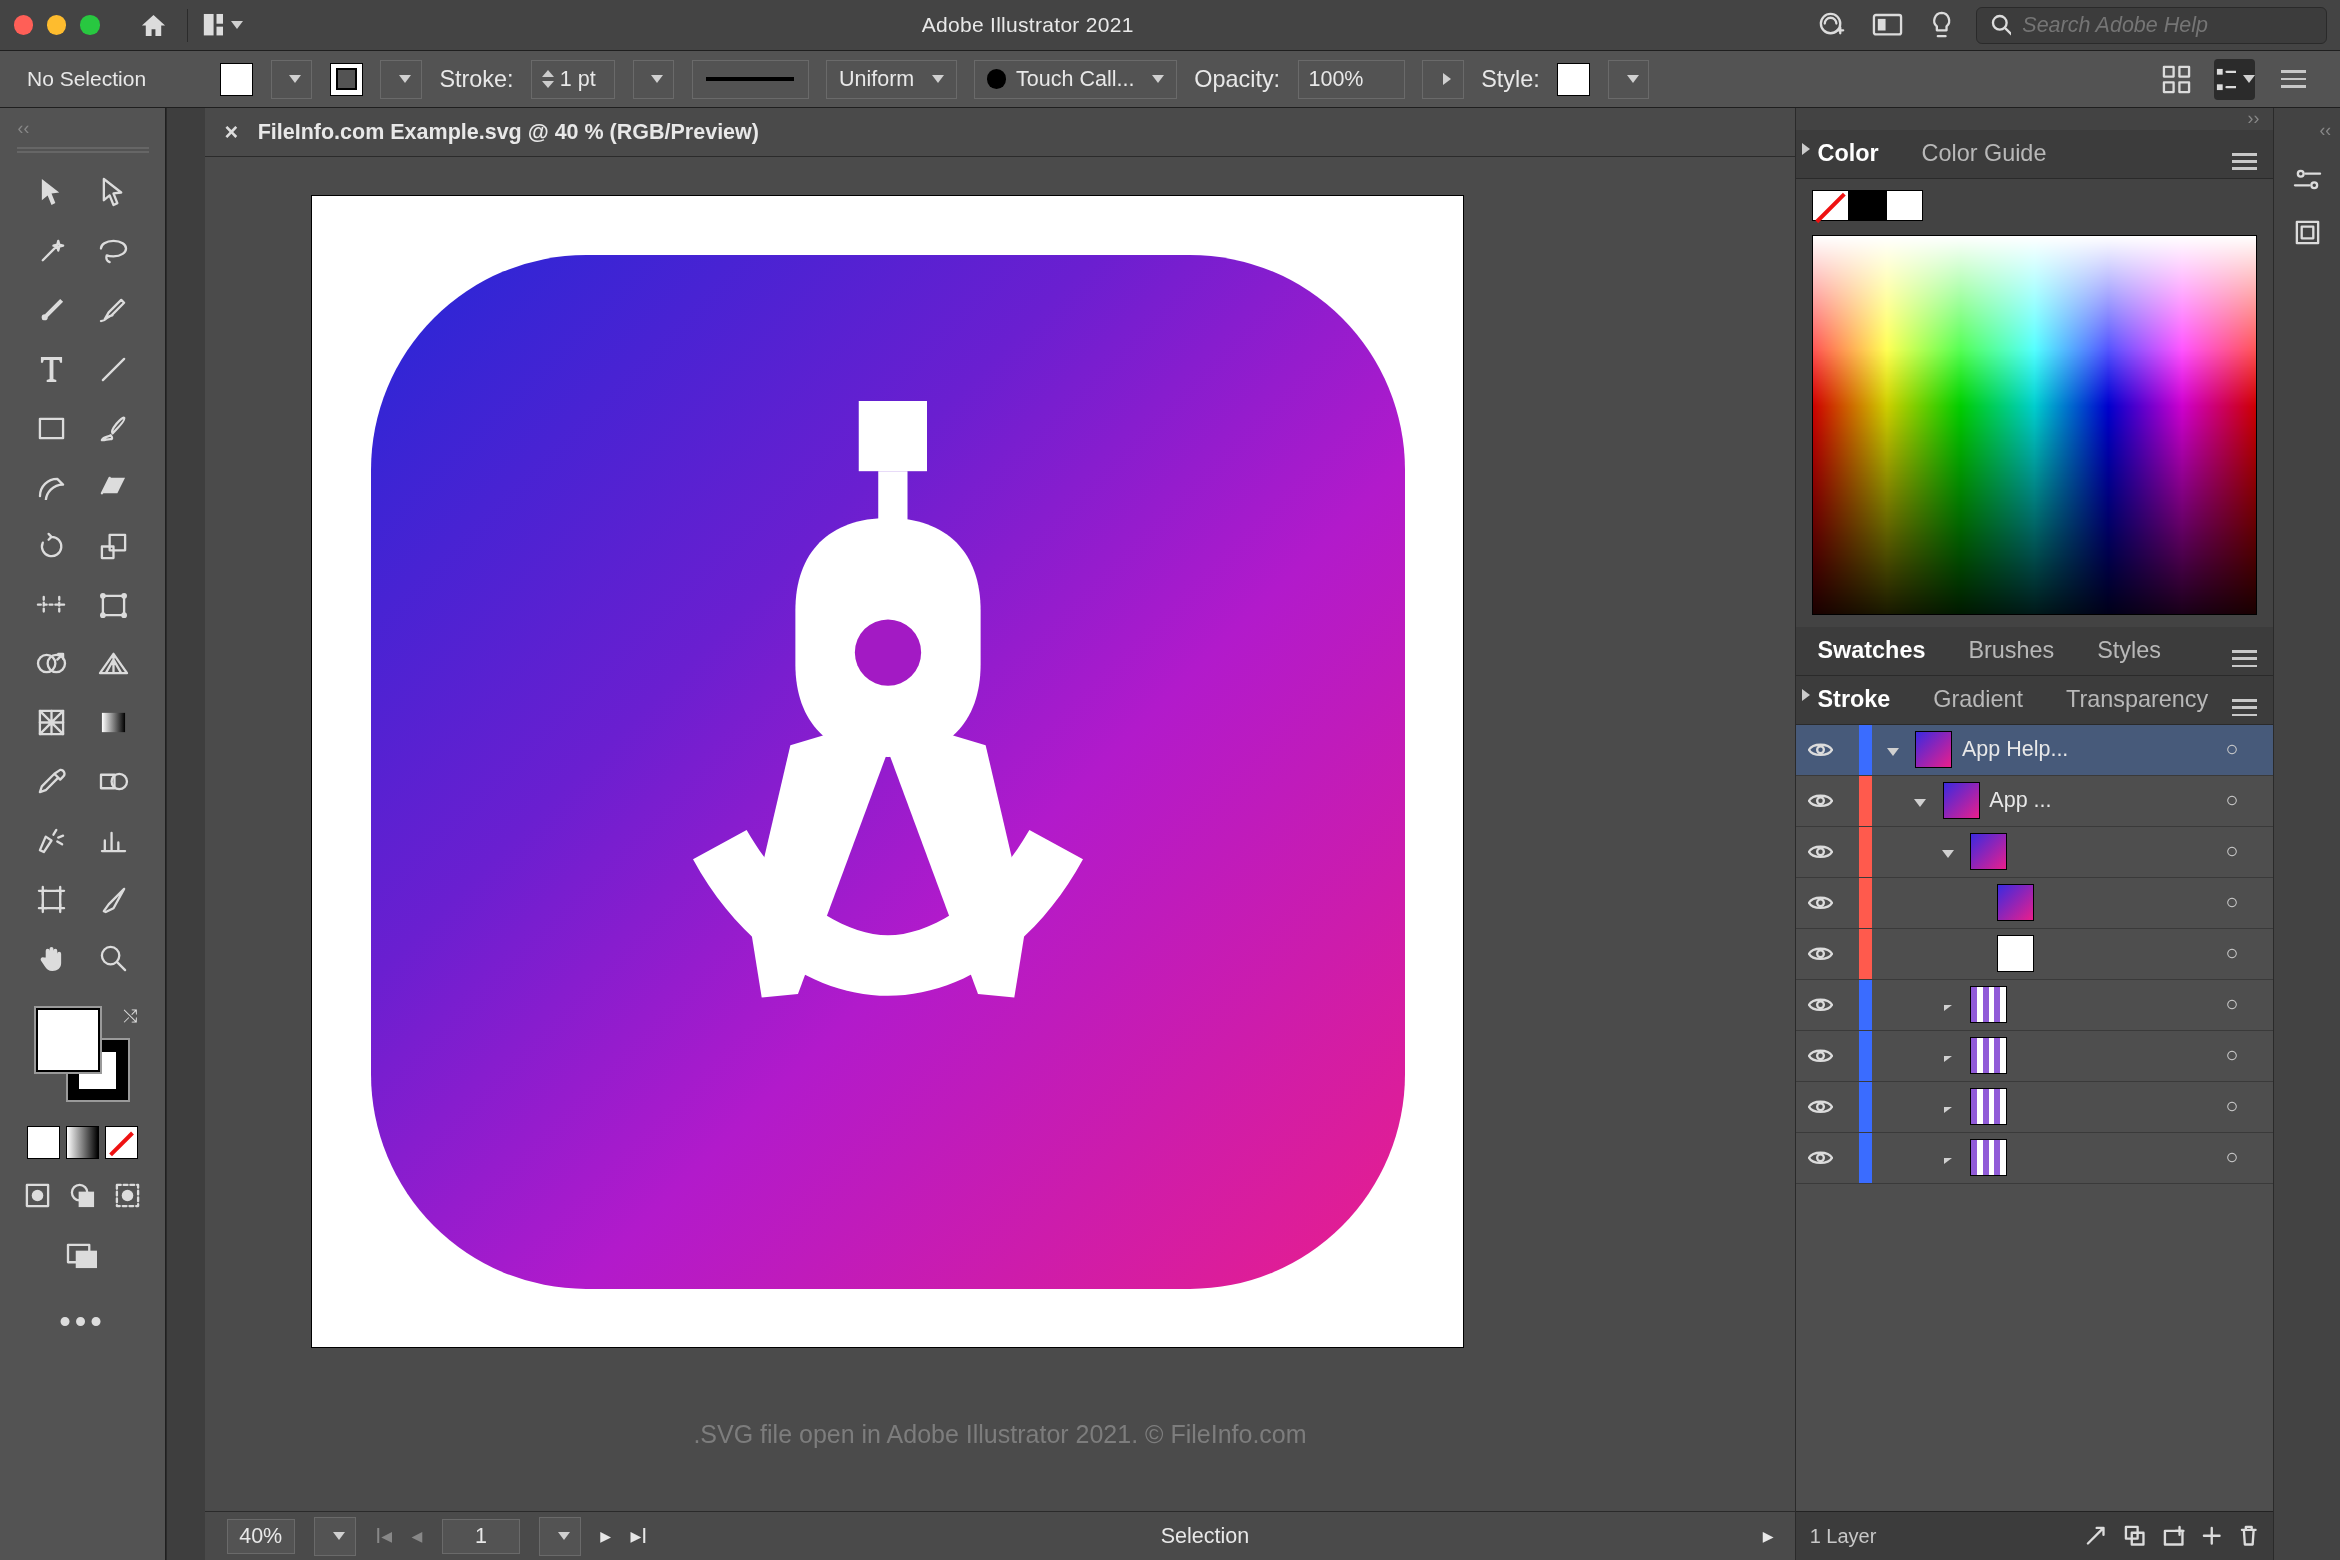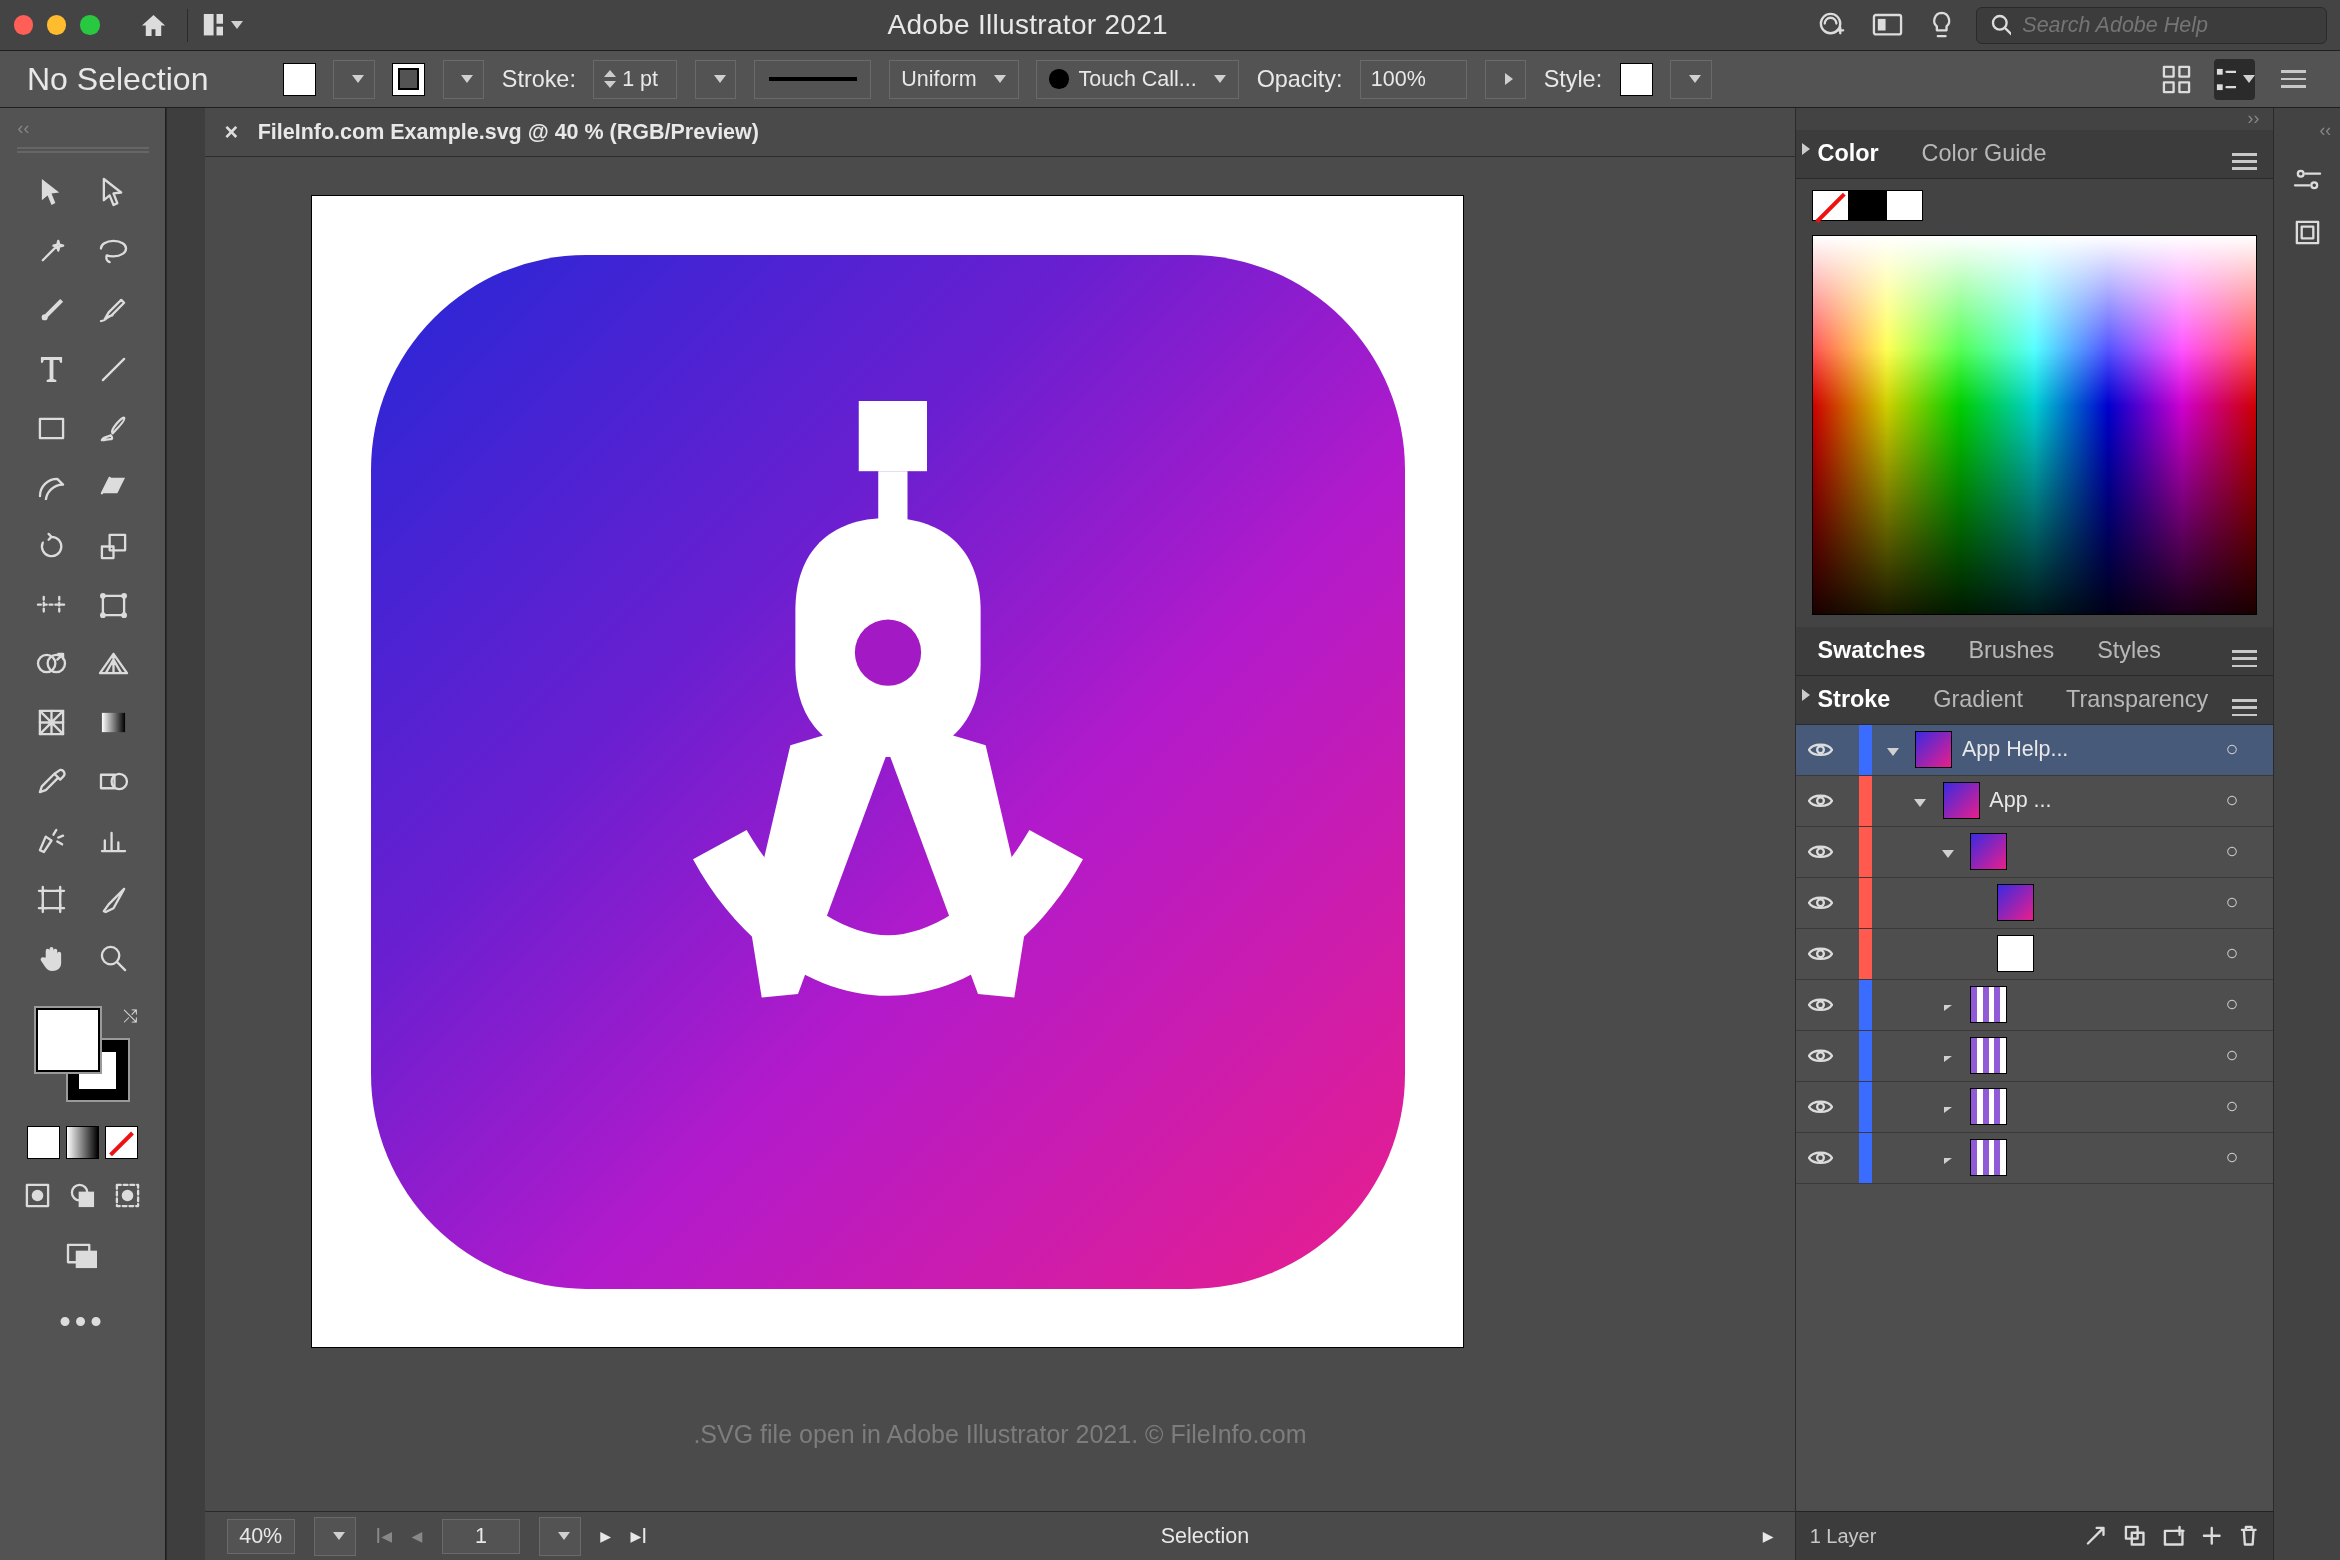--- a/index.html
+++ b/index.html
@@ -21,29 +21,29 @@
     font-size:21.5px;
     color:var(--text);
   }
   *{box-sizing:border-box;user-select:none}
   body{margin:0;width:2341px;height:1560px;background:var(--bg);overflow:hidden}
   
   .titlebar{height:51px;background:#444;display:flex;align-items:center;padding:0 13.7px;gap:13.7px;border-bottom:1px solid var(--border)}
   .traffic{display:flex;gap:13.7px;margin-right:19.5px}
   .tl{width:19.5px;height:19.5px;border-radius:50%}
   .tl.r{background:#ff5f57}.tl.y{background:#febc2e}.tl.g{background:#28c840}
-  .titlebar .title{flex:1;text-align:center;color:var(--text);font-size:28px;font-weight:500;letter-spacing:0.3px}
+  .titlebar .title{flex:1;text-align:center;color:var(--text);font-size:21px;font-weight:500;letter-spacing:0.3px}
   .tb-btn,.tb-ico{width:41px;height:41px;display:flex;align-items:center;justify-content:center;color:#d0d0d0}
   .search-wrap{display:flex;align-items:center;gap:9.8px;background:#3c3c3c;border:1px solid #2a2a2a;border-radius:5.9px;padding:3.9px 13.7px;height:37px;min-width:351px}
   .search-wrap input{background:transparent;border:0;outline:0;color:#ccc;font-size:21.5px;font-style:italic;width:100%}
   .chev{width:0;height:0;border-left:6.8px solid transparent;border-right:6.8px solid transparent;border-top:8.8px solid #d0d0d0;display:inline-block;margin-left:7.8px}
   .chev.r{border-top:0;border-bottom:6.8px solid transparent;border-left:8.8px solid #d0d0d0;border-right:0}
   
   .optbar{height:57px;background:var(--panel);display:flex;align-items:center;padding:0 27px;gap:17.6px;border-bottom:1px solid var(--border)}
-  .nosel{font-size:32px;color:var(--text)}
+  .nosel{font-size:21px;color:var(--text)}
   .swatch{width:33px;height:33px;border:1px solid #000}
   .swatch.white{background:#fff}
   .swatch.holo{background:#fff;position:relative}
   .swatch.holo::after{content:"";position:absolute;inset:6.8px;background:var(--panel);outline:2px solid #000}
   .drop{display:flex;align-items:center;gap:5.9px;height:39px;background:var(--panel);border:1px solid var(--border-light);padding:0 9.8px}
   .lbl{font-size:23.4px;color:var(--text)}
   .lbl.u{}
   .num-in{width:84px;height:39px;background:var(--panel);border:1px solid var(--border-light);color:var(--text);font-size:21.5px;padding:0 9.8px;display:flex;align-items:center}
   .brushbox{width:117px;height:39px;border:1px solid var(--border-light);display:flex;align-items:center;justify-content:center;background:#fff0}
   .brushbox .line{width:88px;height:3.9px;background:#000}

